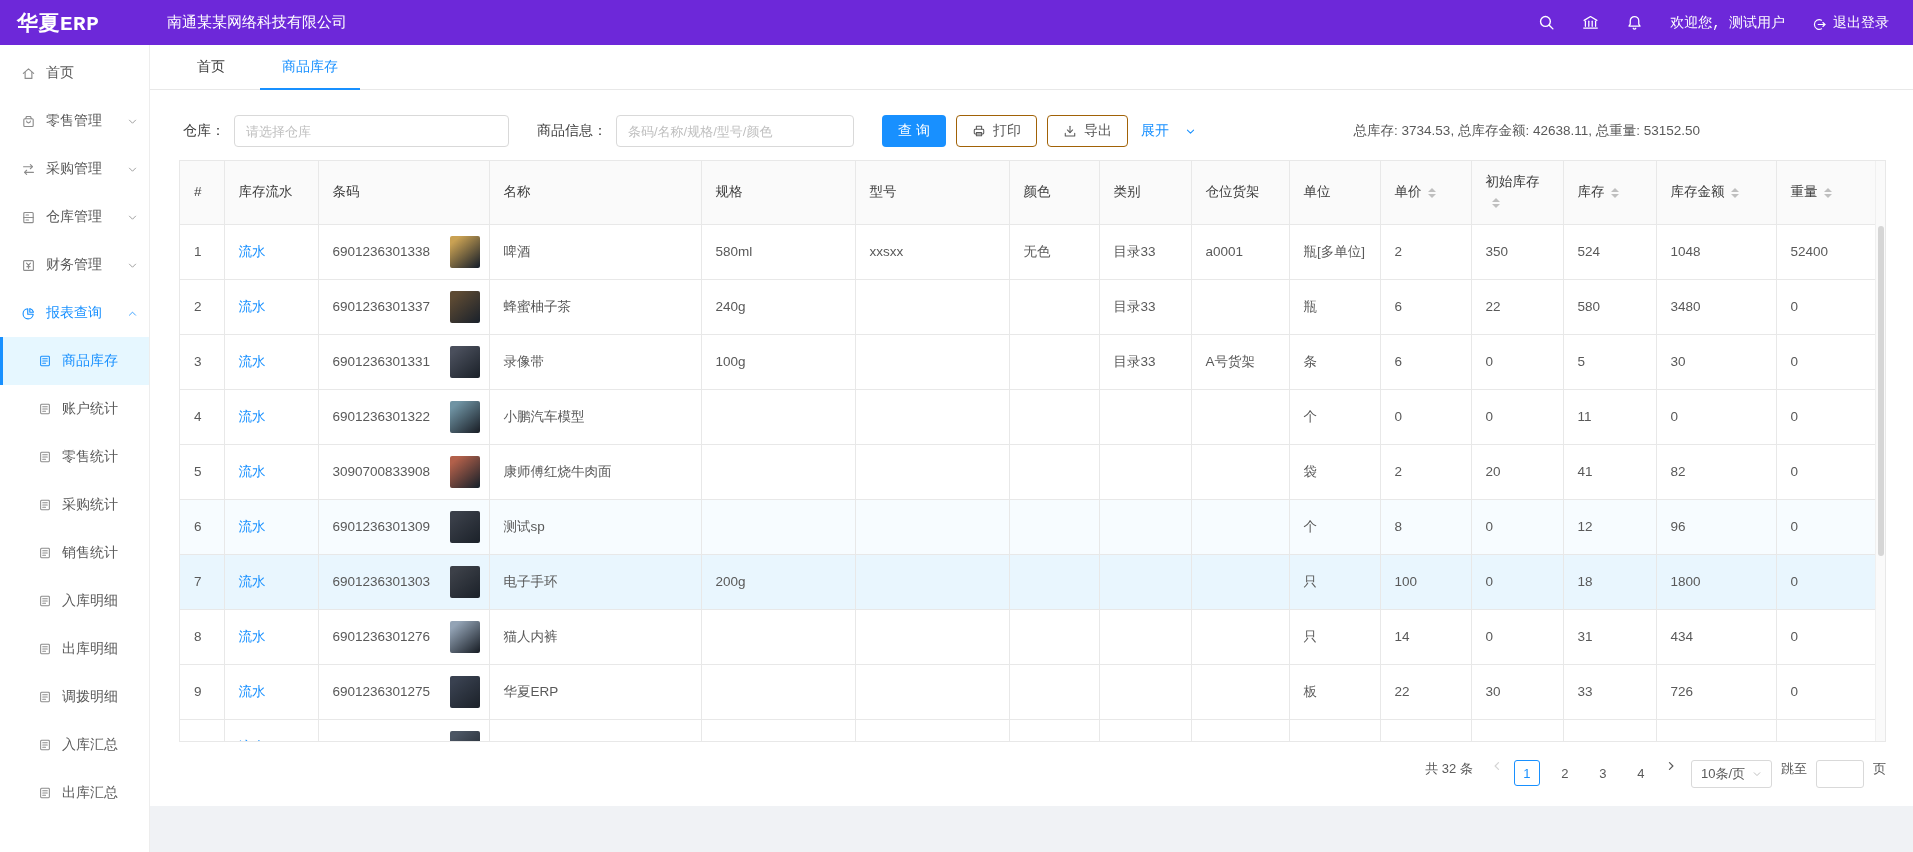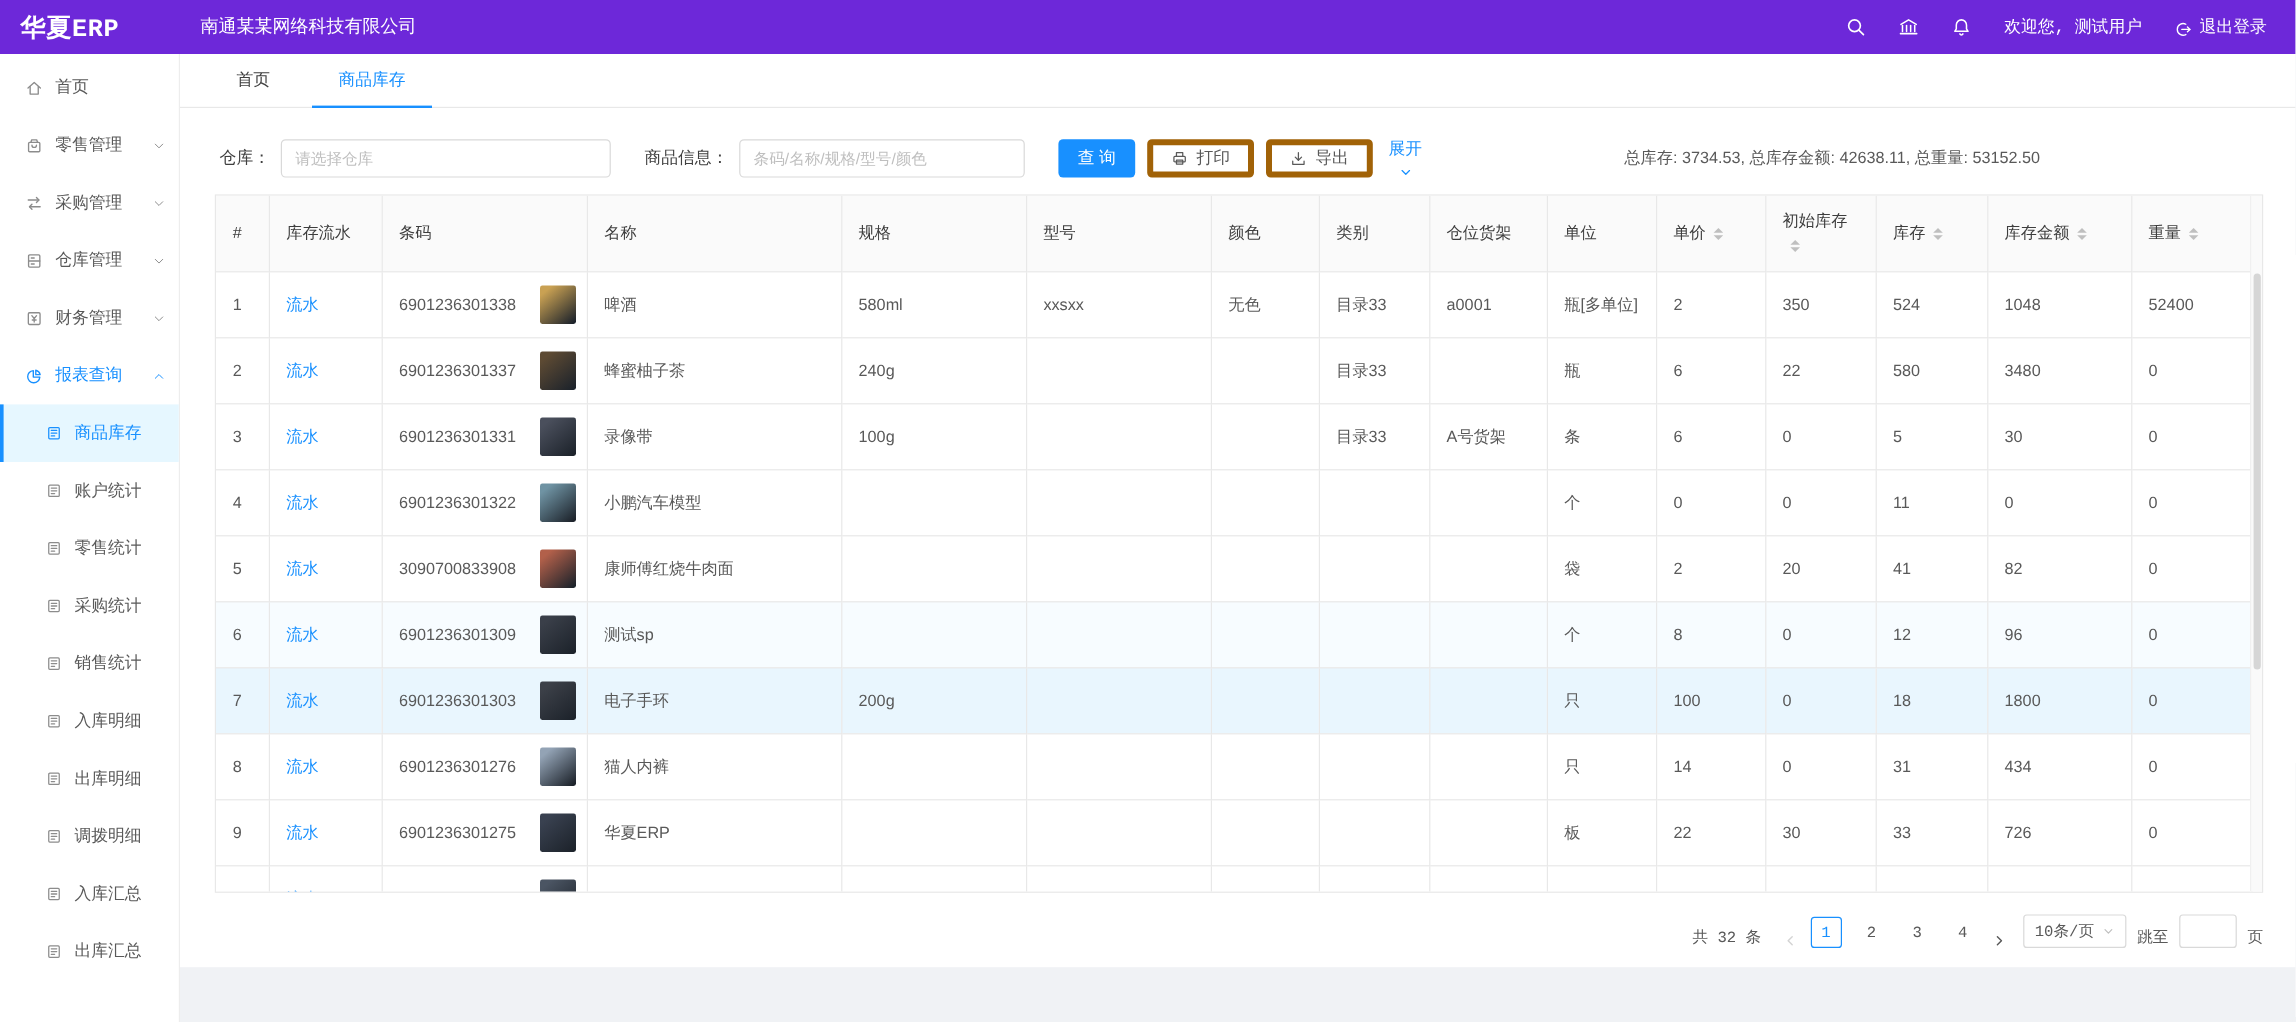--- a/index.html
+++ b/index.html
@@ -43,24 +43,24 @@
 
   
   .filterbar { display:flex; align-items:center; padding:25px 0 0 33px; }
   .flabel { font-size:14px; color:#404040; margin-right:9px; white-space:nowrap; }
   .ml28 { margin-left:28px; }
   .finput { height:32px; border:1px solid #d9d9d9; border-radius:4px; padding:0 11px; font-size:13px; color:#595959; outline:none; background:#fff; font-family:inherit; }
   .finput::placeholder { color:#bfbfbf; }
   .w-wh { width:275px; }
   .w-pd { width:238px; }
   .btn-primary { margin-left:28px; width:64px; height:32px; background:#1890ff; color:#fff; border:none; border-radius:4px; font-size:14px; cursor:pointer; font-family:inherit; }
-  .btn-plain { margin-left:10px; height:32px; background:#fff; border:5px solid #a16207; border-radius:4px; color:#595959; font-size:14px; padding:0 15px; display:flex; align-items:center; gap:7px; cursor:pointer; font-family:inherit; }
+  .btn-plain { margin-left:10px; height:32px; background:#fff; border:1px solid #a16207; border-radius:4px; color:#595959; font-size:14px; padding:0 15px; display:flex; align-items:center; gap:7px; cursor:pointer; font-family:inherit; }
   .bic { color:#595959; display:flex; }
   .bic svg { width:14px; height:14px; }
-  .expand { margin-left:13px; color:#1890ff; font-size:14px; display:flex; align-items:center; gap:5px; cursor:pointer;flex-direction:column; }
+  .expand { margin-left:13px; color:#1890ff; font-size:14px; display:flex; align-items:center; gap:16px; cursor:pointer; }
   .expand svg { width:11px; height:11px; }
   .summary { margin-left:auto; margin-right:213px; font-size:13.5px; color:#595959; white-space:nowrap; }
 
   
   .tablewrap { position:relative; margin:13px 0 0 29px; width:1707px; height:582px; border:1px solid #e8e8e8; overflow:hidden; background:#fff; }
   table { border-collapse:collapse; table-layout:fixed; width:1696px; }
   th, td { border-right:1px solid #e8e8e8; border-bottom:1px solid #e8e8e8; padding:0 14px; text-align:left; font-size:13.5px; color:#595959; overflow:hidden; white-space:nowrap; }
   thead th { background:#fafafa; height:63px; color:#3d3d3d; font-weight:normal; white-space:normal; line-height:1.5; }
   tbody td { height:55px; background-clip:padding-box; }
   tbody tr:last-child td { border-bottom:none; }
@@ -70,21 +70,21 @@
   td.bc { position:relative; }
   .thumb { position:absolute; right:9px; top:50%; transform:translateY(-50%); width:30px; height:32px; border-radius:2px; cursor:pointer; }
   .sorter { display:inline-flex; flex-direction:column; gap:2px; margin-left:6px; vertical-align:middle; cursor:pointer; }
   .cu, .cd { display:block; width:0; height:0; border-left:4px solid transparent; border-right:4px solid transparent; }
   .cu { border-bottom:4px solid #bfbfbf; }
   .cd { border-top:4px solid #bfbfbf; }
   .vscroll { position:absolute; top:0; right:0; width:10px; height:100%; background:#fafafa; border-left:1px solid #f0f0f0; cursor:pointer; }
   .vthumb { position:absolute; top:65px; left:2px; width:6px; height:330px; background:#d6d6d6; border-radius:3px; }
 
   
-  .pagination { display:flex; align-items:flex-end; justify-content:flex-end; margin:18px 27px 0 0; font-size:13px; color:#595959; gap:9px;font-family:Liberation Mono, monospace; }
+  .pagination { display:flex; align-items:flex-start; justify-content:flex-end; margin:18px 27px 0 0; font-size:13px; color:#595959; gap:9px; }
   .ptotal { margin-right:7px; }
   .parrow { width:16px; display:flex; justify-content:center; cursor:pointer; color:#595959; }
   .parrow svg { width:12px; height:12px; }
   .parrow.disabled { color:#d4d4d4; }
   #pages { display:flex; gap:12px; align-items:center; }
   .page { min-width:26px; height:26px; display:flex; align-items:center; justify-content:center; border:1px solid transparent; border-radius:3px; cursor:pointer; }
   .page.current { border-color:#1890ff; color:#1890ff; }
   .psize { height:28px; border:1px solid #d9d9d9; border-radius:3px; display:flex; align-items:center; gap:7px; padding:0 9px; cursor:pointer; margin-left:3px; background:#fff; }
   .psize .caret { color:#bfbfbf; display:flex; }
   .psize svg { width:10px; height:10px; }

